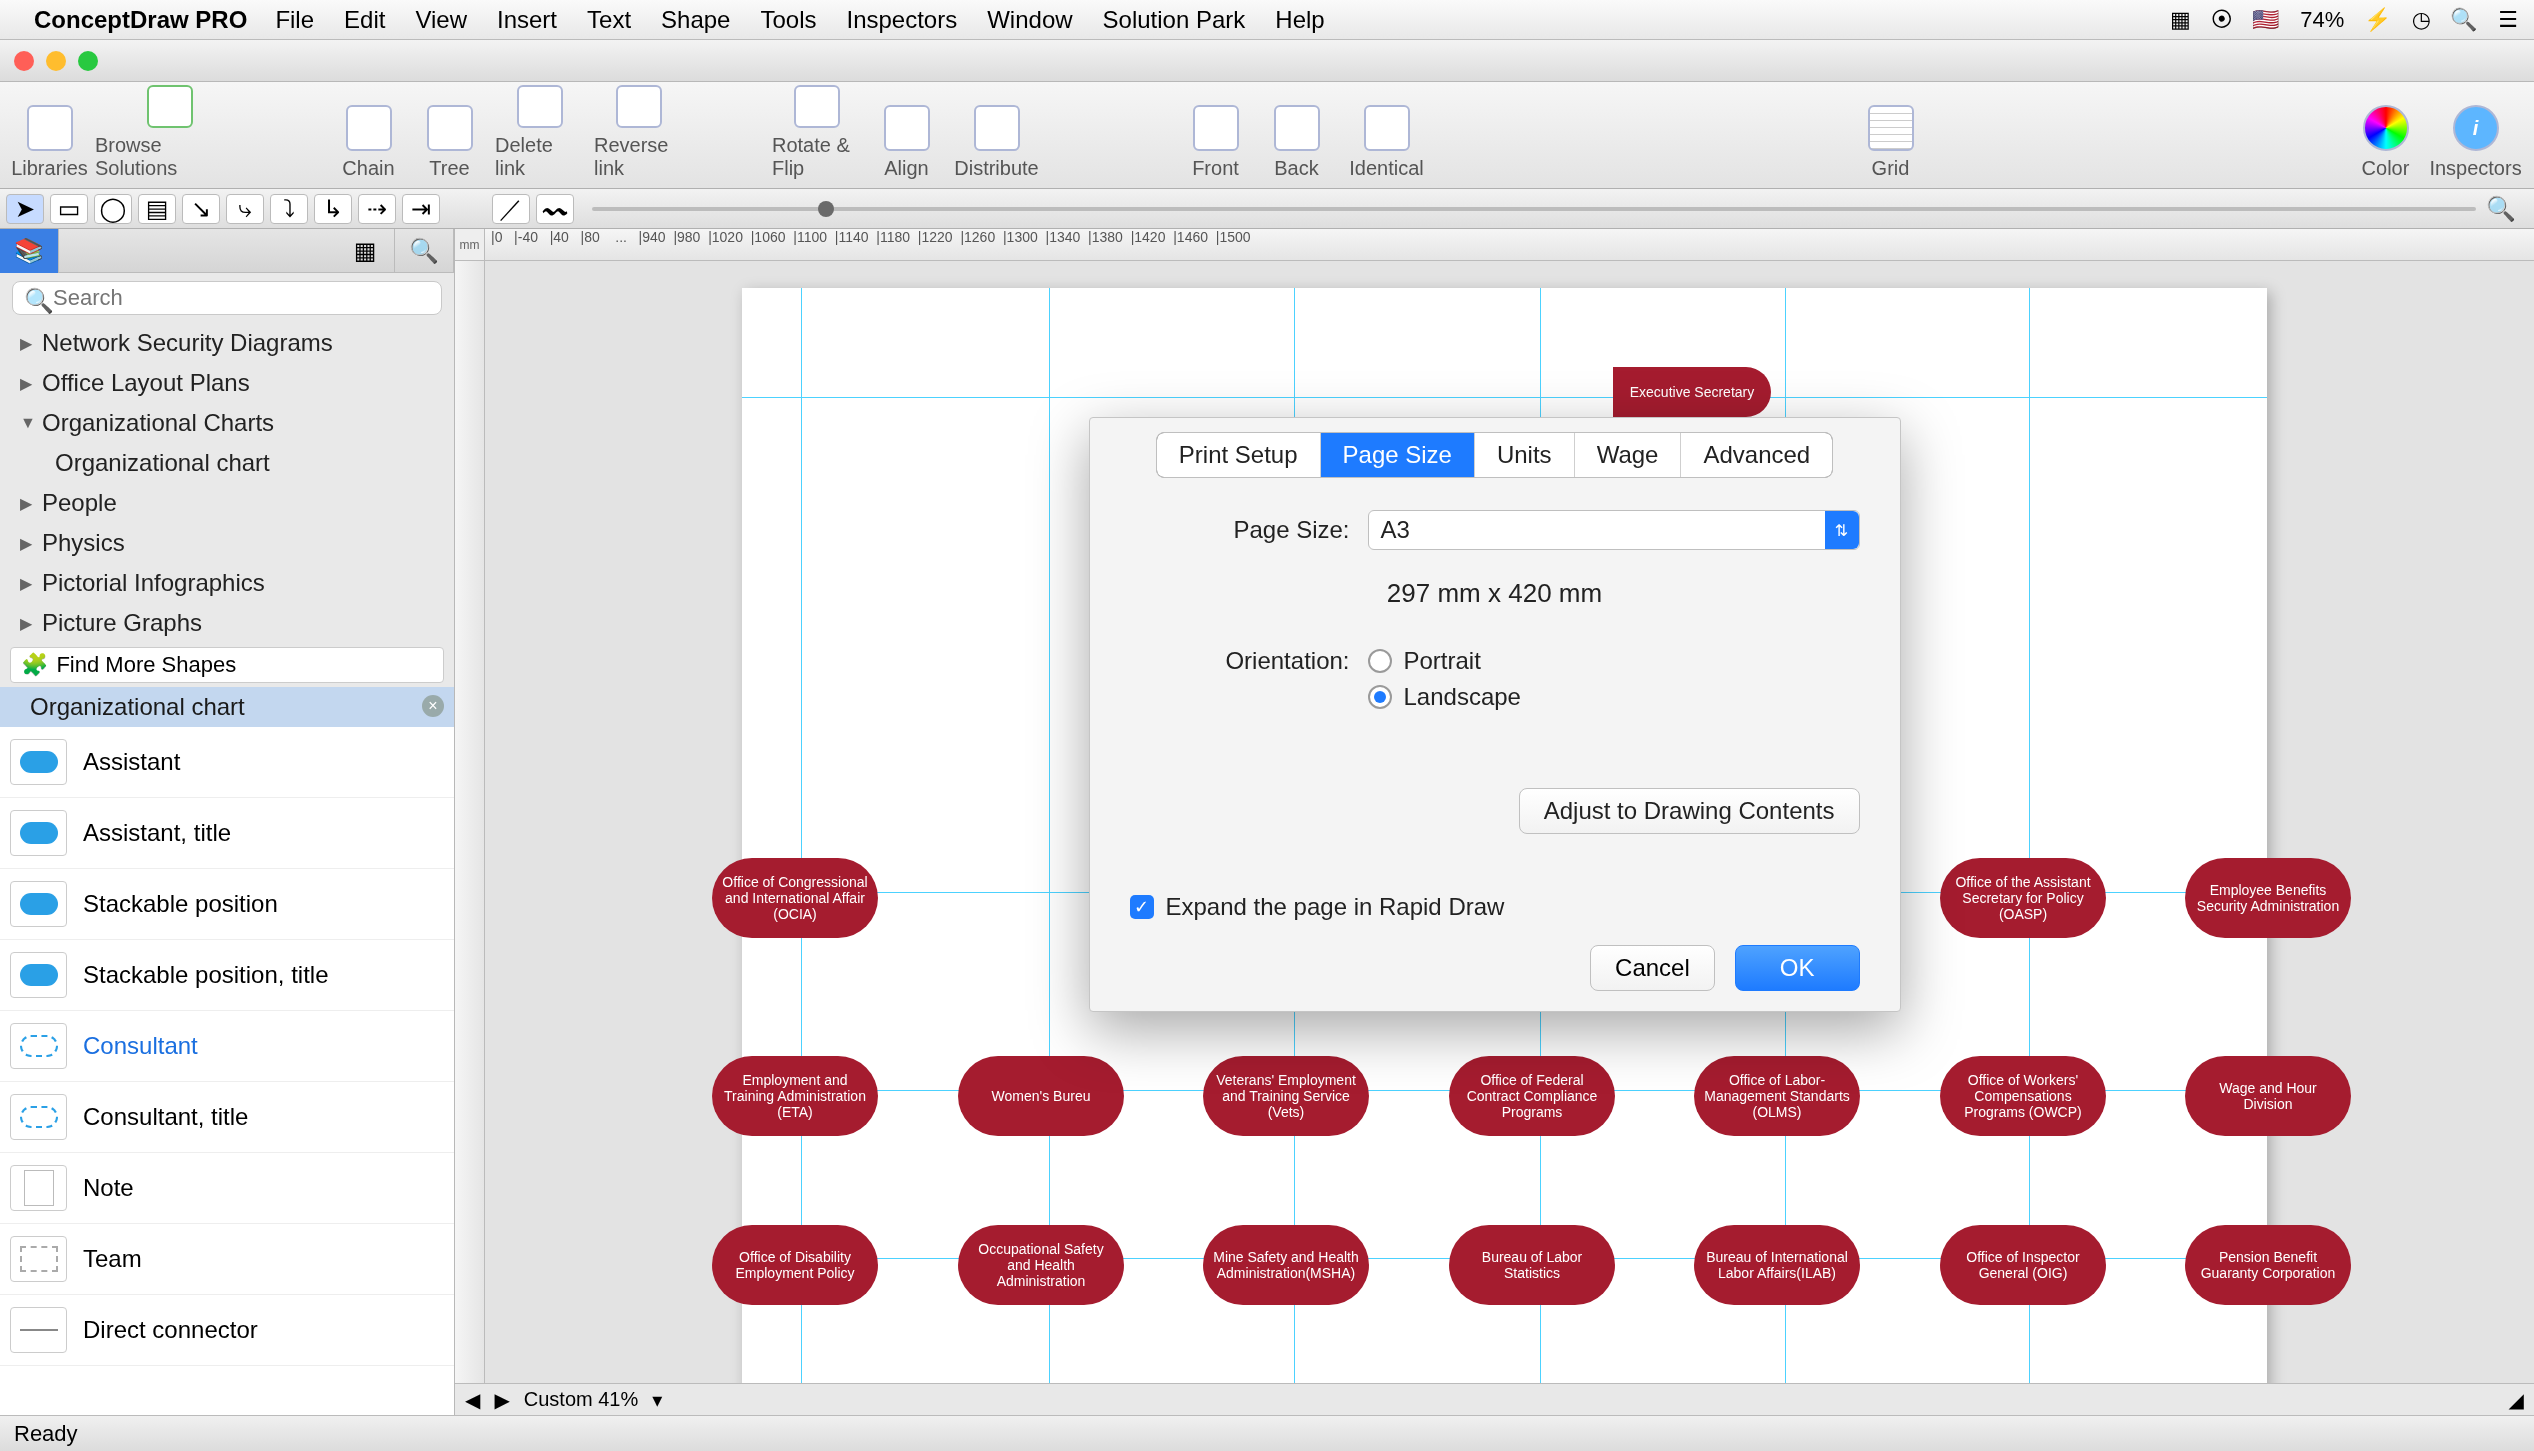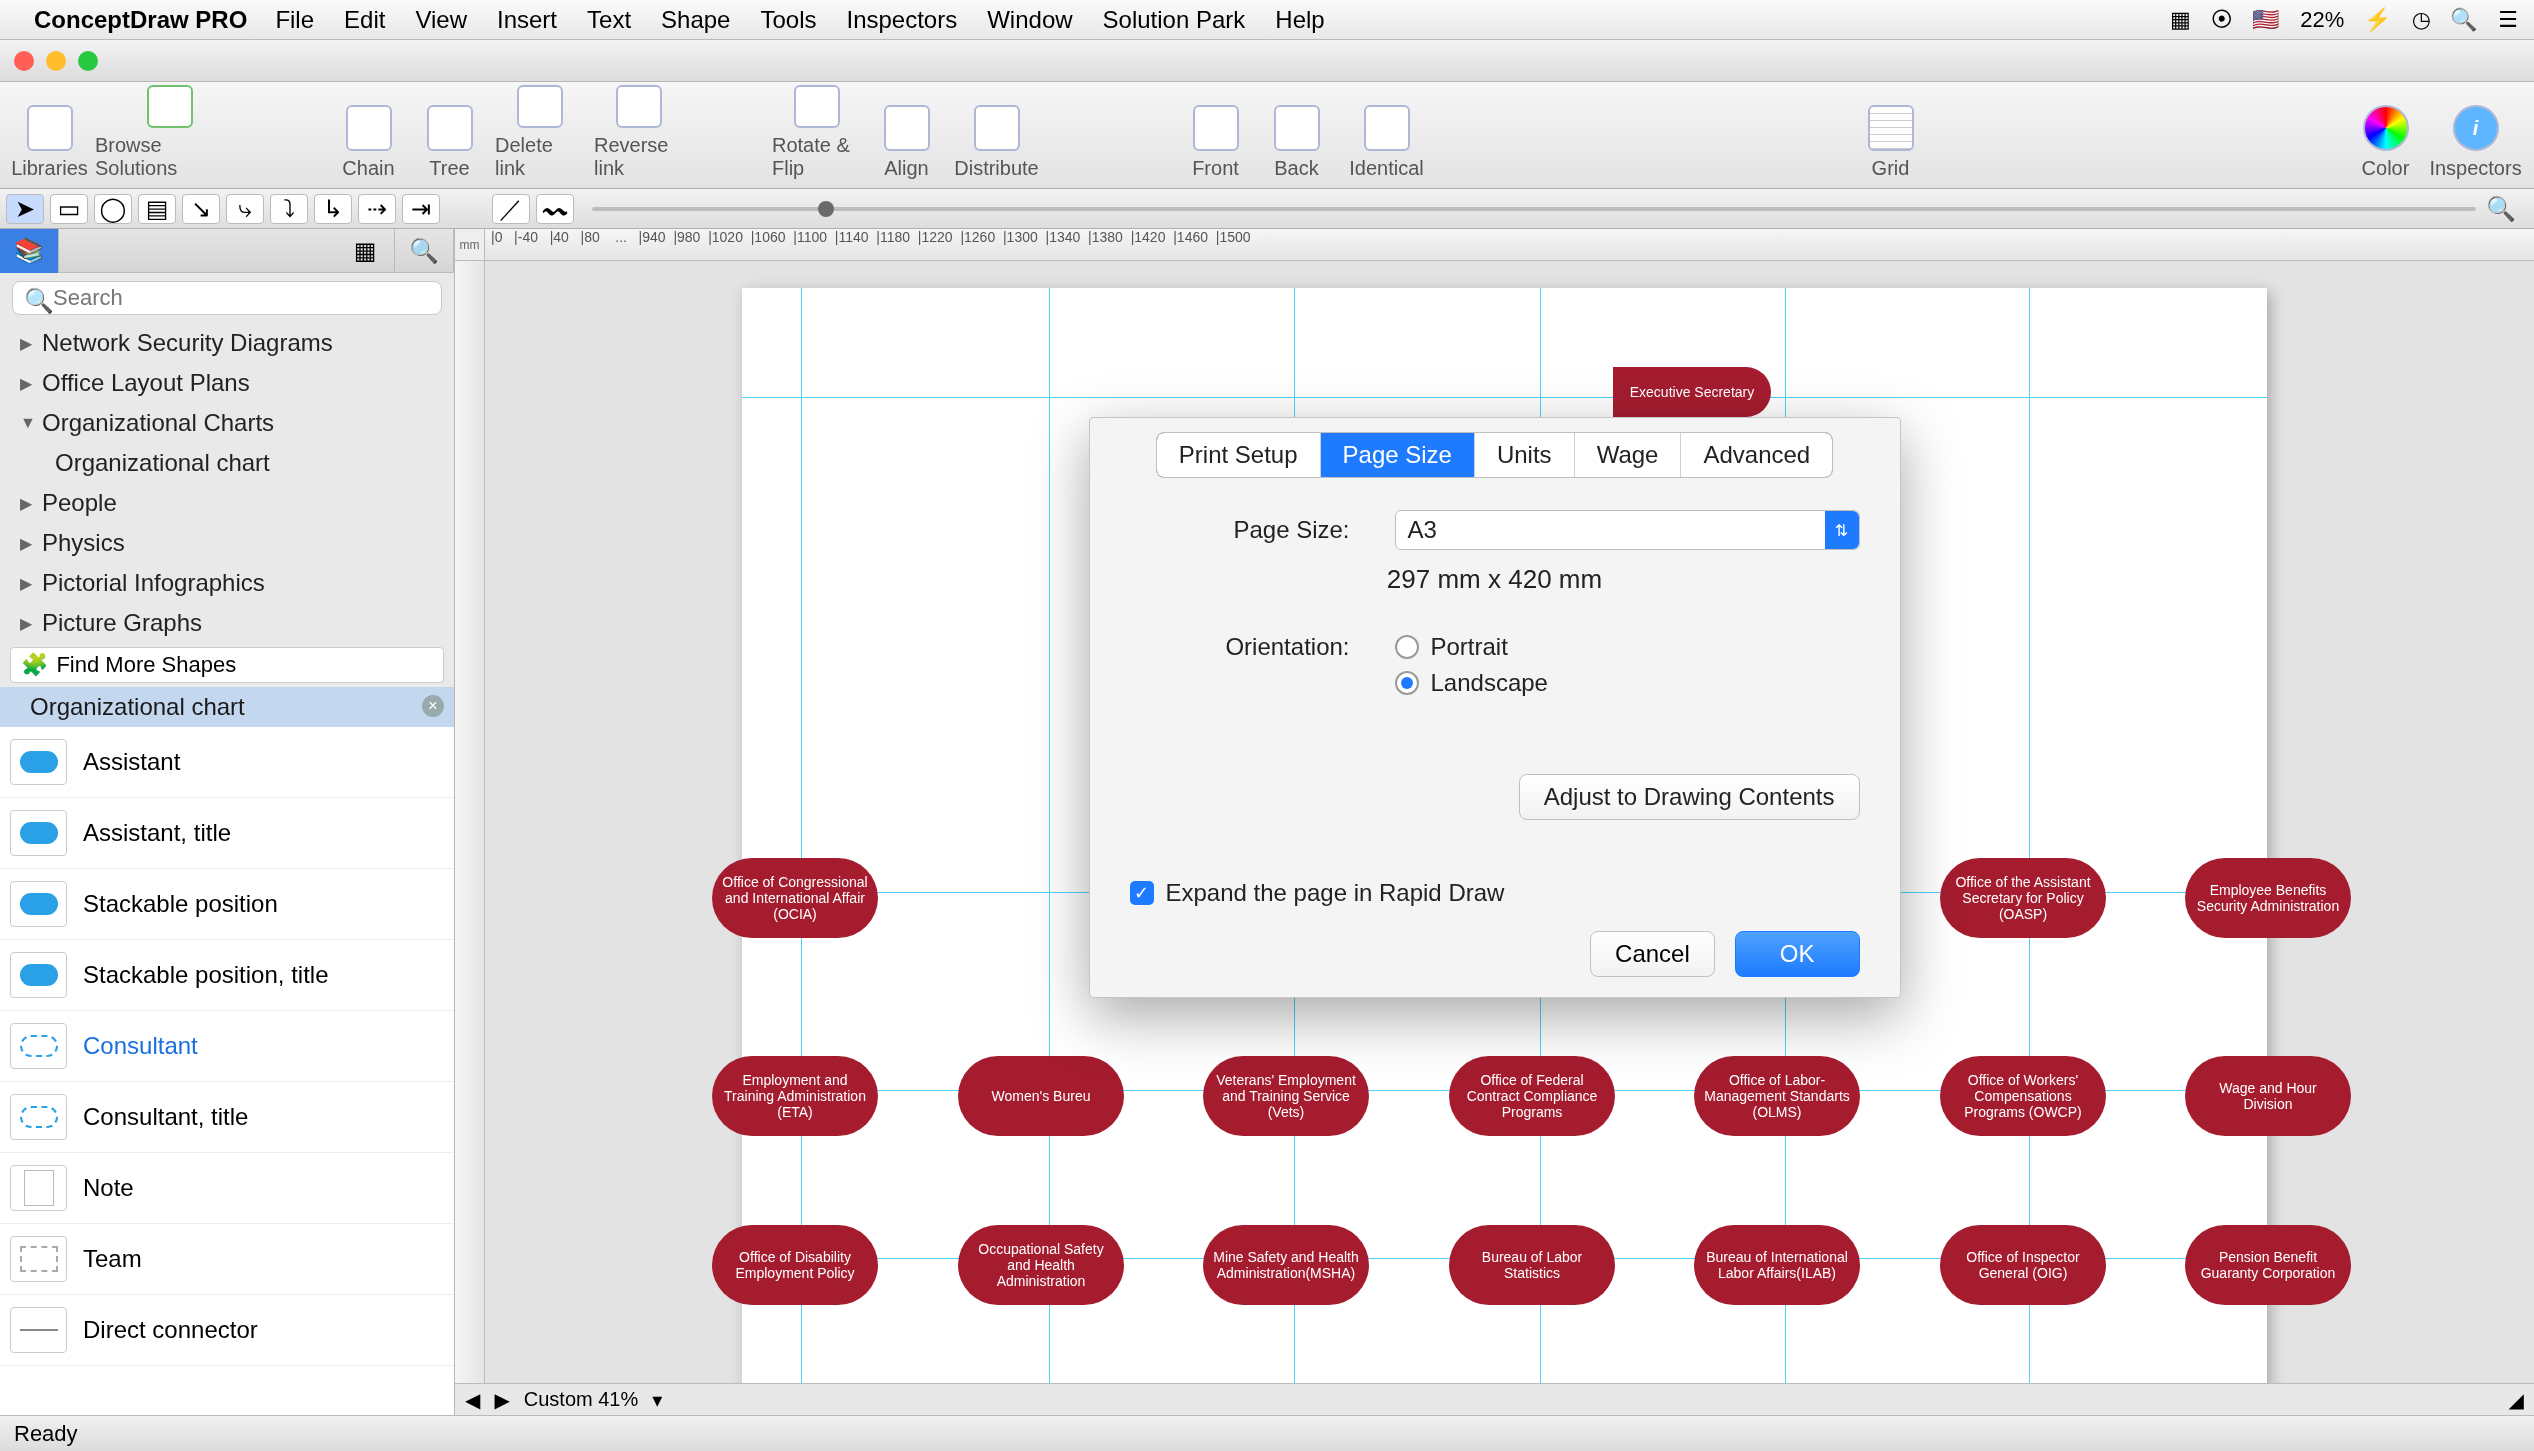--- a/index.html
+++ b/index.html
@@ -81,21 +81,21 @@
 .statusbar{ height:36px; background:linear-gradient(#f0f0f0,#dcdcdc); border-top:1px solid #bbb; display:flex; align-items:center; padding:0 14px; font-size:22px;}
 
 
 .dialog-backdrop{ position:absolute; left:50%; top:188px; transform:translateX(-50%); width:812px; background:#f4f4f4; border:1px solid #c5c5c5; border-radius:4px; box-shadow: 0 18px 59px rgba(0,0,0,.35); z-index:50; padding-bottom:20px;}
 .dialog-tabs{ display:flex; justify-content:center; padding:14px 0 8px;}
 .seg{ display:flex; border:1px solid #bfbfbf; border-radius:8px; overflow:hidden; background:#404040;}
 .seg .s{ padding:8px 22px; font-size:24px; border-right:1px solid #cfcfcf; cursor:default; background:#fff; color:#222;}
 .seg .s:last-child{border-right:none;}
 .seg .s.active{ background:#1e7bff; color:#fff;}
 .dialog-body{ padding: 24px 40px 0; font-size:24px; color:#222;}
-.form-row{ display:flex; align-items:center; margin-bottom:14px;gap:27px;}
+.form-row{ display:flex; align-items:center; margin-bottom:28px;}
 .form-row .lab{ width:238px; text-align:right; padding-right:18px;}
 .select{ flex:1; height:40px; border:1px solid #bfbfbf; border-radius:6px; background:#fff; display:flex; align-items:center; padding:0 12px; position:relative;}
 .select .caret{ position:absolute; right:0; top:0; bottom:0; width:34px; background:#1e7bff; border-top-right-radius:6px; border-bottom-right-radius:6px; display:flex; align-items:center; justify-content:center; color:#fff; font-size:16px;}
 .dims{ text-align:center; margin:10px 0 38px; font-size:26px;}
 .radio-row{ display:flex; align-items:center; gap:12px; margin-bottom:8px;}
 .radio{ width:24px; height:24px; border-radius:50%; border:2px solid #9a9a9a; background:#fff; display:flex; align-items:center; justify-content:center;}
 .radio.checked::after{content:""; width:12px; height:12px; border-radius:50%; background:#1e7bff;}
 .dbtn{ display:inline-block; padding:8px 24px; border:1px solid #c0c0c0; border-radius:8px; background:linear-gradient(#fff,#f2f2f2); font-size:24px;}
 .dbtn.primary{ background:linear-gradient(#4ea2ff,#1e7bff); color:#fff; border-color:#1e7bff;}
 .btn-row{ display:flex; justify-content:flex-end; gap:20px; padding:0 40px; margin-top:24px;}
@@ -116,21 +116,21 @@
   <span class="mitem">Shape</span>
   <span class="mitem">Tools</span>
   <span class="mitem">Inspectors</span>
   <span class="mitem">Window</span>
   <span class="mitem">Solution Park</span>
   <span class="mitem">Help</span>
   <div class="right">
     <span>▦</span>
     <span>⦿</span>
     <span>🇺🇸</span>
-    <span>22%</span>
+    <span>74%</span>
     <span>⚡</span>
     <span>◷</span>
     <span>🔍</span>
     <span>☰</span>
   </div>
 </div>
 
 <div class="titlebar">
   <div class="dots">
     <div class="dot red"></div>

